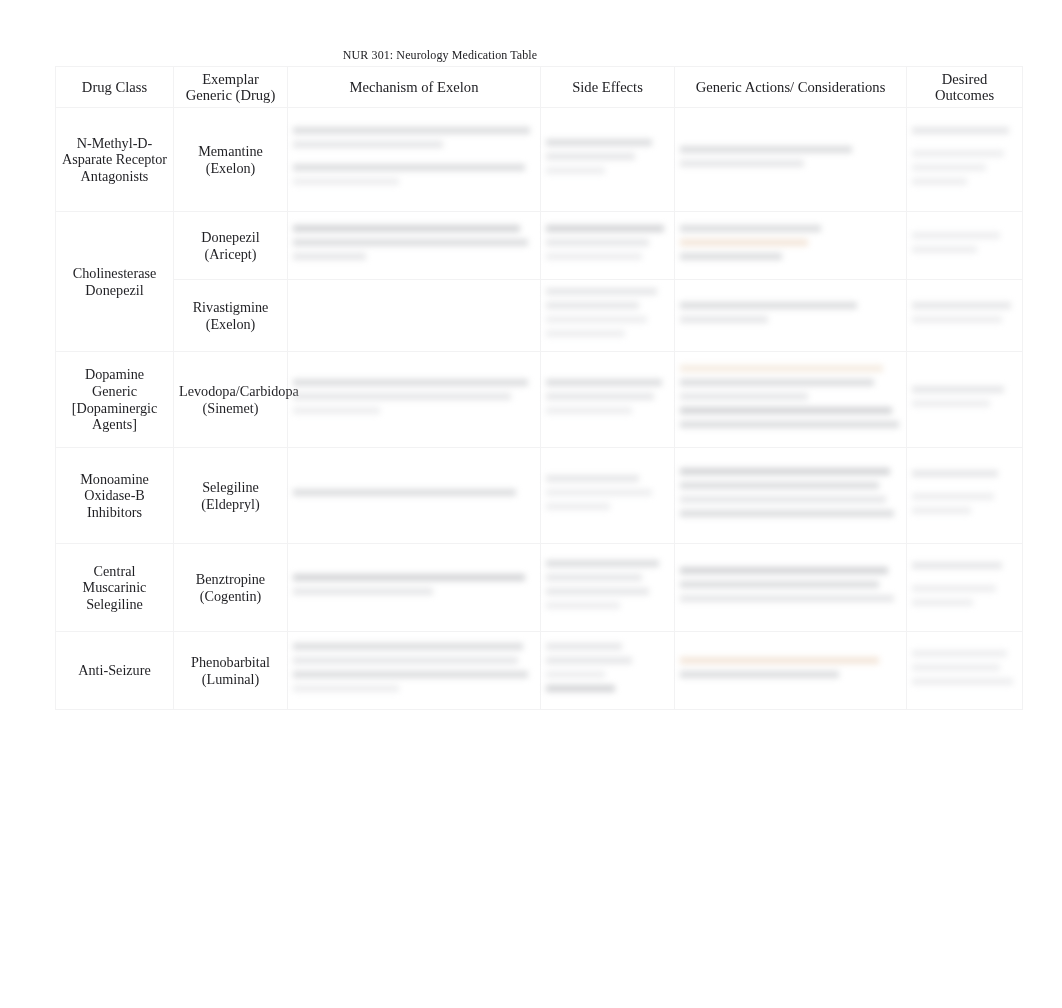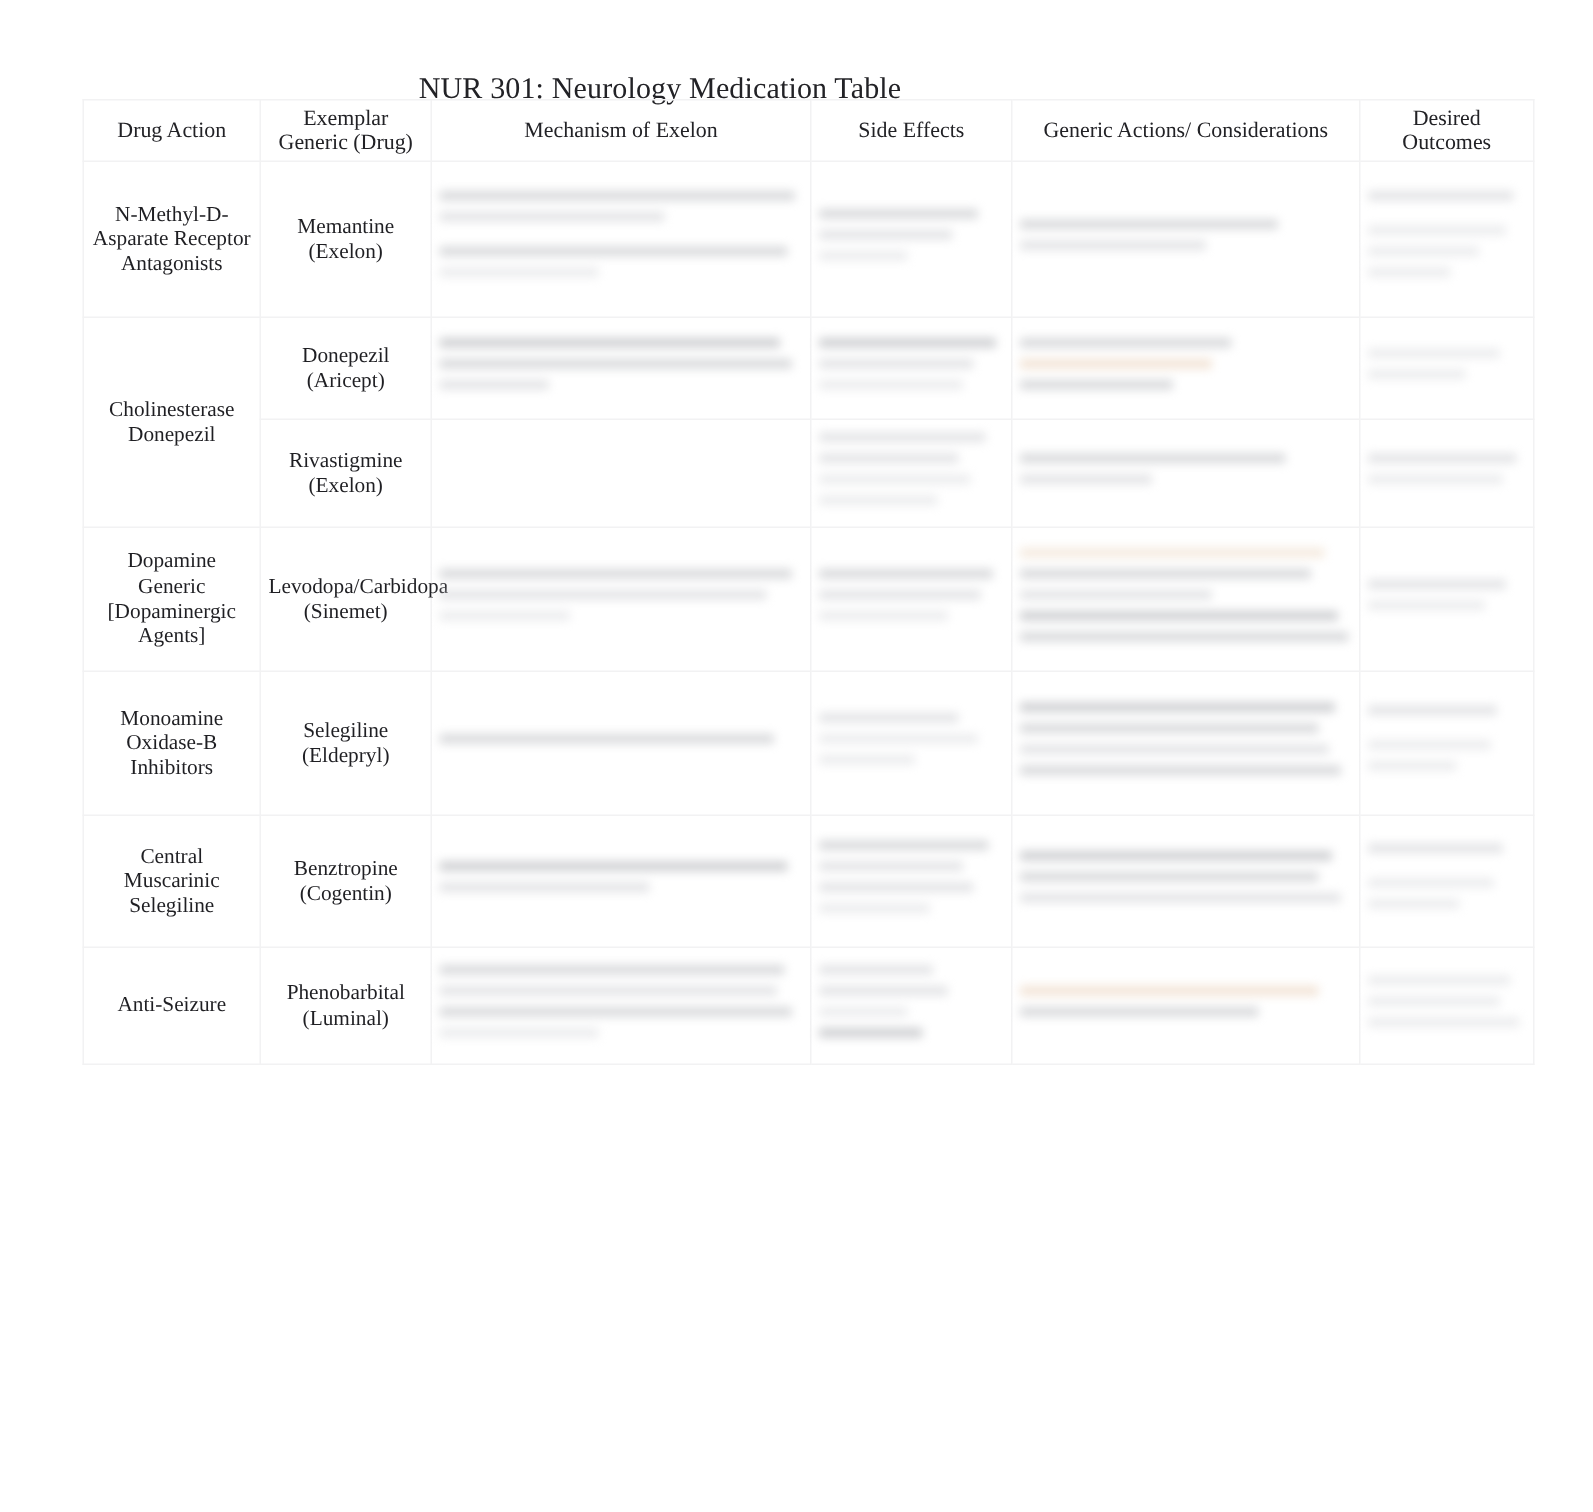--- a/index.html
+++ b/index.html
@@ -16,21 +16,21 @@
     position: relative;
     overflow: hidden;
   }
 
   .page-title {
     position: absolute;
     top: 48px;
     left: 0;
     width: 880px;
     text-align: center;
-    font-size: 20px;
+    font-size: 12px;
     color: #222226;
     letter-spacing: 0.1px;
   }
 
   .med-table {
     position: absolute;
     left: 55px;
     top: 66px;
     width: 967px;
     border-collapse: collapse;
@@ -99,21 +99,21 @@
     <col class="col-class">
       <col class="col-exemplar">
       <col class="col-moa">
     <col class="col-se">
       <col class="col-nursing">
       <col class="col-outcomes">
   </colgroup>
 
   <thead>
     <tr>
-      <td>Drug Action</td>
+      <td>Drug Class</td>
       <td>
         <span>Exemplar</span><br>
         <span>Generic (Drug)</span>
       </td>
       <td>Mechanism of Exelon</td>
       <td>Side Effects</td>
       <td>Generic Actions/ Considerations</td>
       <td>
         <span>Desired</span><br>
         <span>Outcomes</span>

